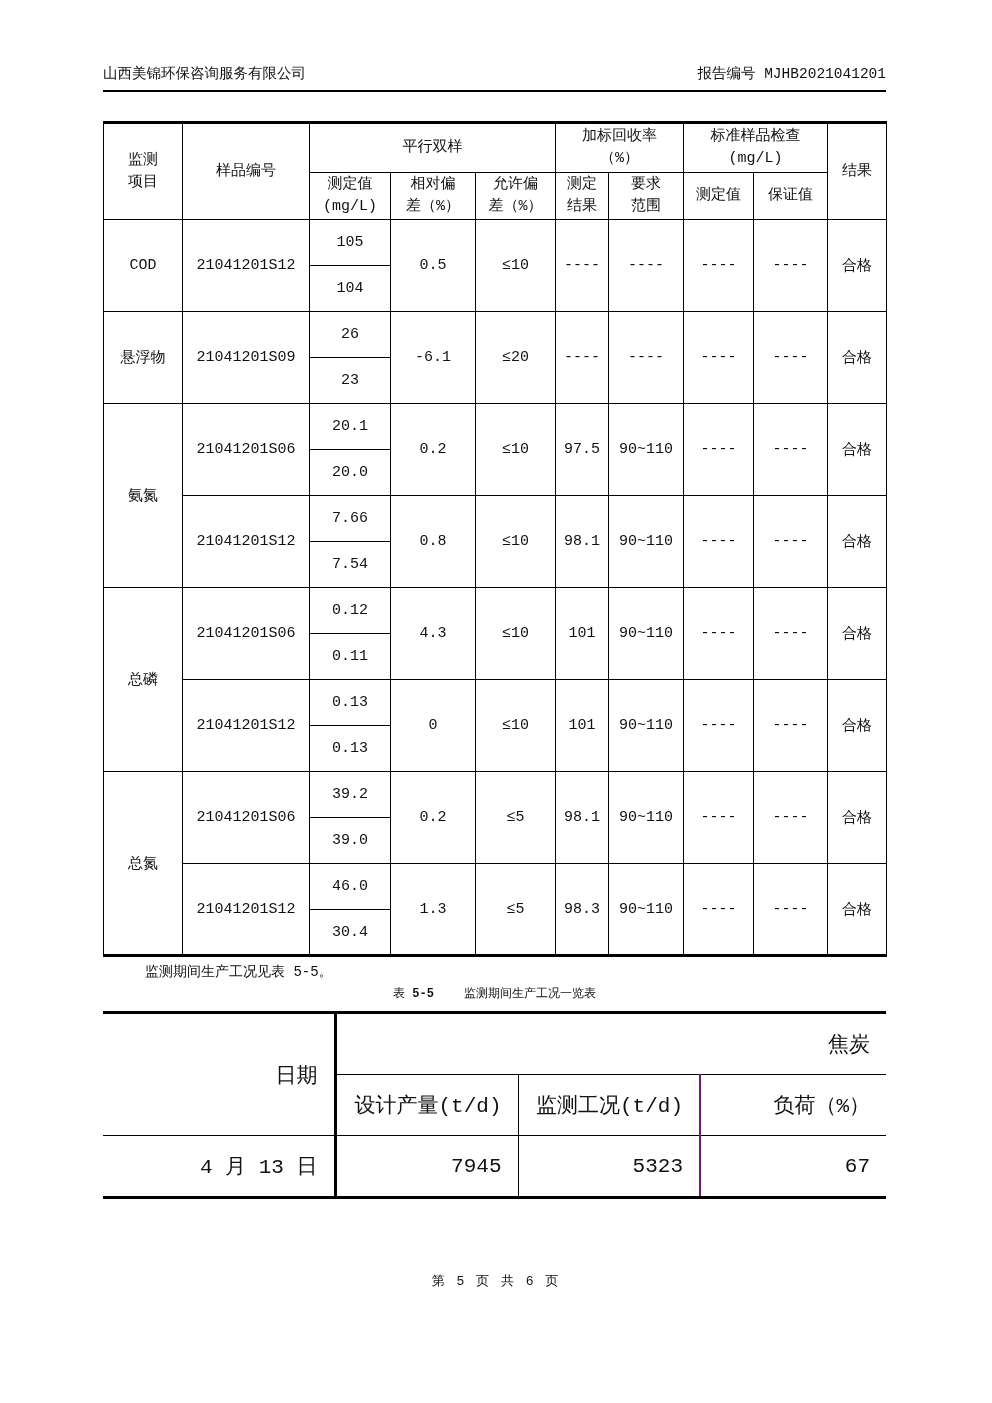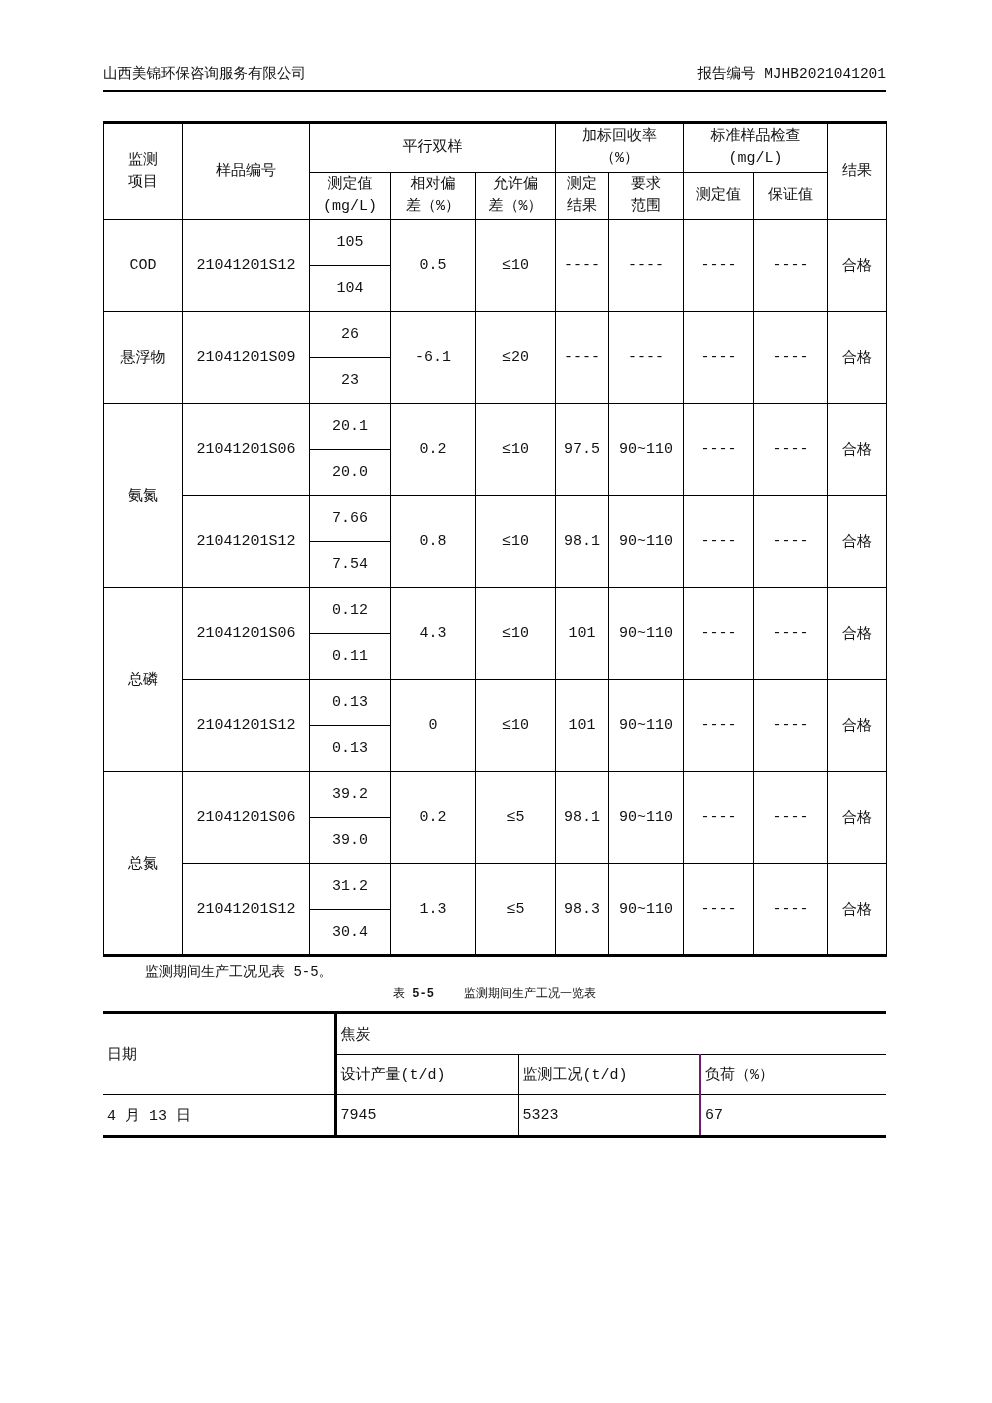--- a/index.html
+++ b/index.html
@@ -34,22 +34,22 @@
   .section-number { font-weight: bold; margin-right: 7px; }
   .body-paragraph { margin-top: 6px; font-size: 14px; text-indent: 42px; }
   .table-caption { margin-top: 4px; text-align: center; font-size: 12px; }
   .caption-number { font-weight: bold; }
   .caption-title { margin-left: 30px; }
 
   
   table.prod { border-collapse: collapse; table-layout: fixed; width: 783px; margin-top: 9px; }
   table.prod { border-top: 3px solid #000; border-bottom: 3px solid #000; }
   table.prod th, table.prod td {
-    border: 1px solid #000; text-align: left; vertical-align: middle;
-    font-weight: normal; font-size: 15px; padding: 4px;
+    border: 1px solid #000; text-align: right; vertical-align: middle;
+    font-weight: normal; font-size: 21px; padding: 16px;
   }
   table.prod .no-left { border-left: none; }
   table.prod .no-right { border-right: none; }
   table.prod .thick-left { border-left: 3px solid #000; }
   table.prod .thick-left2 { border-left: 2px solid #701a75; }
   table.prod tr.p1 th { height: 42px; }
   table.prod tr.p2 th { height: 40px; }
   table.prod tr.p3 td { height: 42px; margin-top: 43px; }
 
   
@@ -209,21 +209,21 @@
             <td rowspan="2">90~110</td>
             <td rowspan="2">----</td>
             <td rowspan="2">----</td>
             <td rowspan="2">合格</td>
           </tr>
           <tr>
             <td>39.0</td>
           </tr>
           <tr>
             <td rowspan="2">21041201S12</td>
-            <td>31.2</td>
+            <td>46.0</td>
             <td rowspan="2">1.3</td>
             <td rowspan="2">≤5</td>
             <td rowspan="2">98.3</td>
             <td rowspan="2">90~110</td>
             <td rowspan="2">----</td>
             <td rowspan="2">----</td>
             <td rowspan="2">合格</td>
           </tr>
           <tr>
             <td>30.4</td>
@@ -259,13 +259,16 @@
         <td class="no-left">4 月 13 日</td>
         <td class="thick-left">7945</td>
         <td>5323</td>
         <td class="thick-left2 no-right">67</td>
       </tr>
     </tbody>
       </table>
 
   </div>
 
+  <div class="page-footer">
+    <span>第 5 页 共 6 页</span>
+  </div>
 </div>
 
 </body></html>

